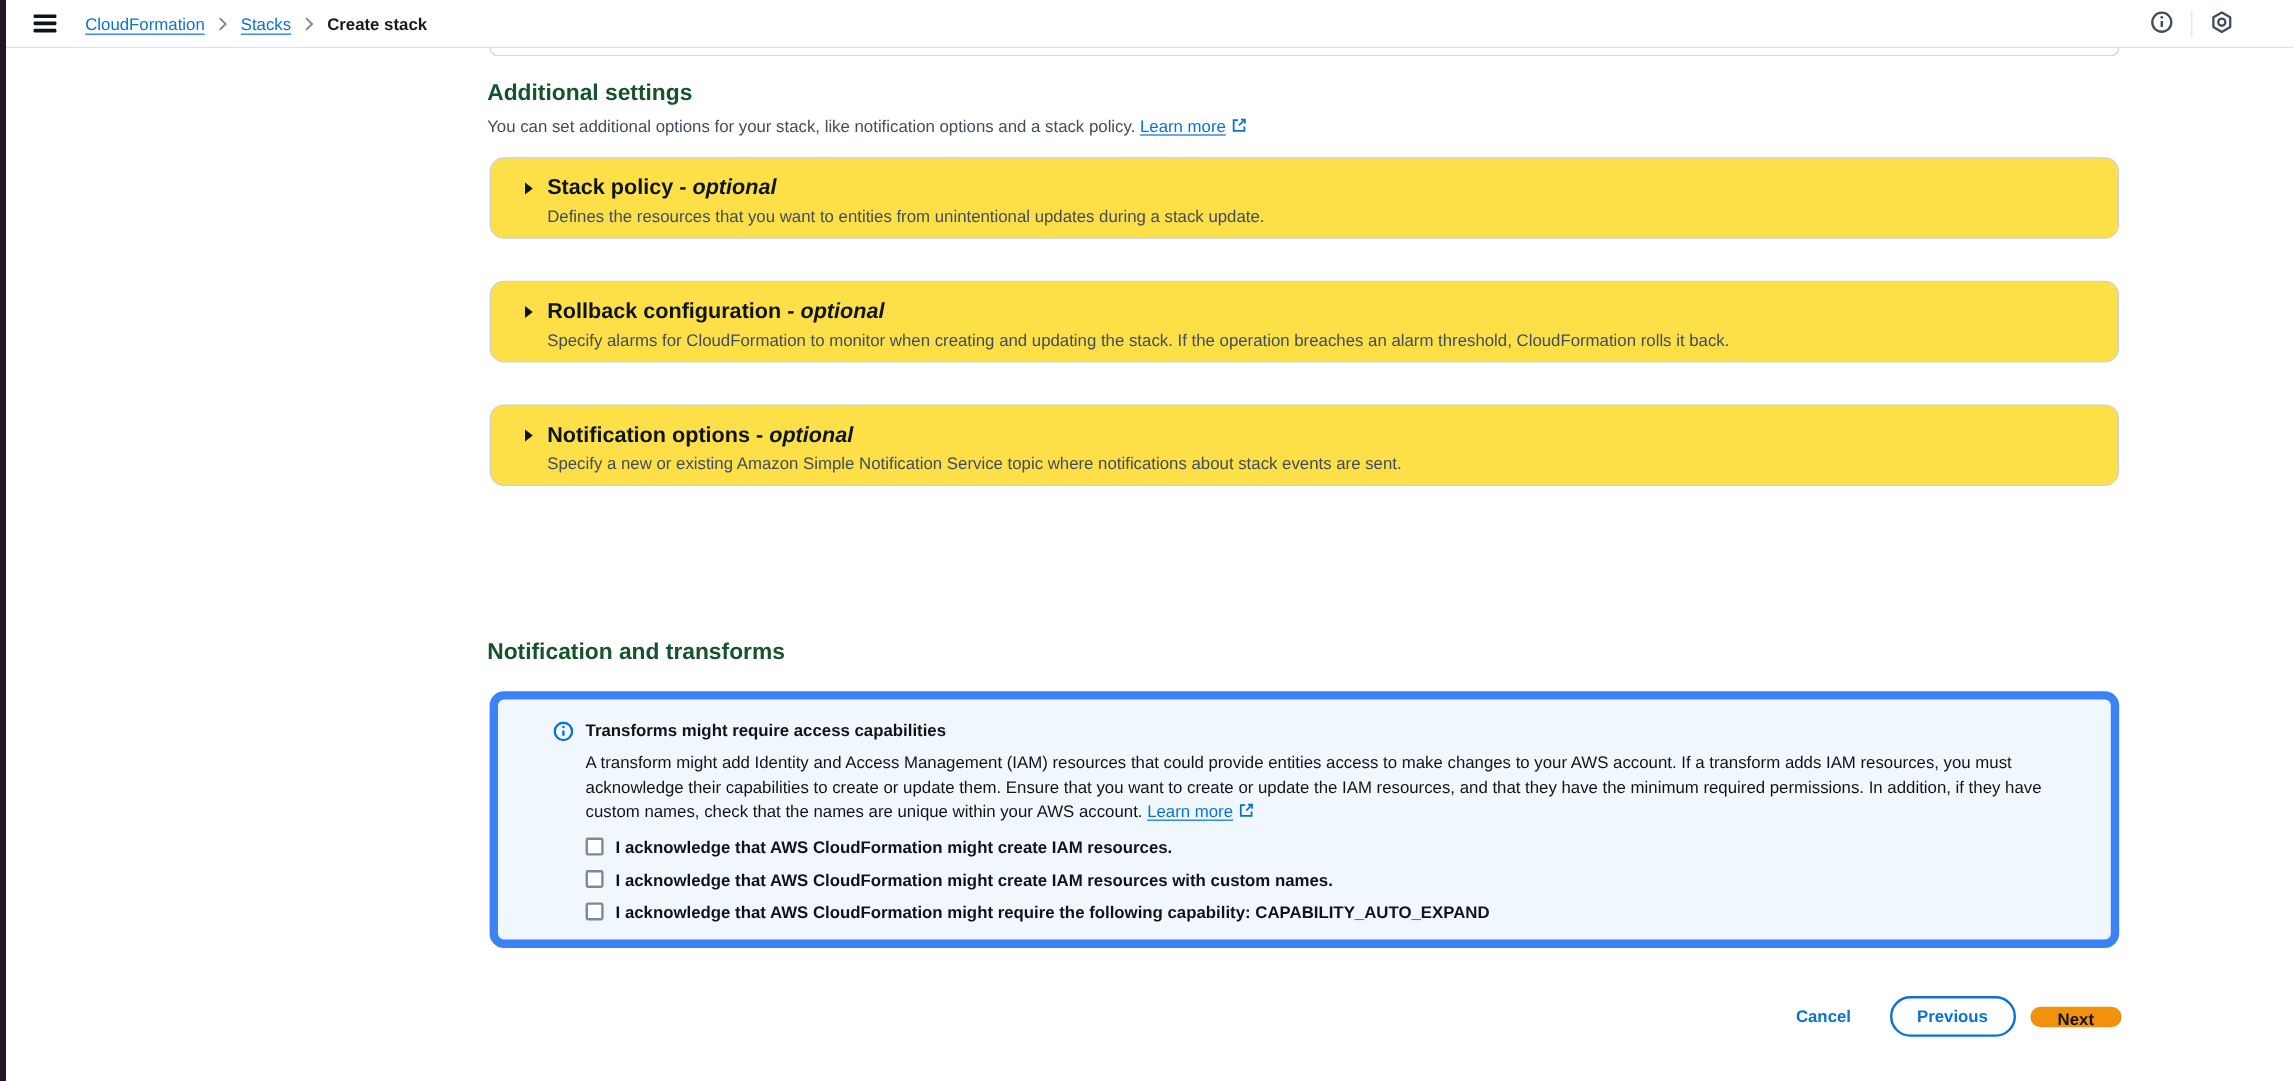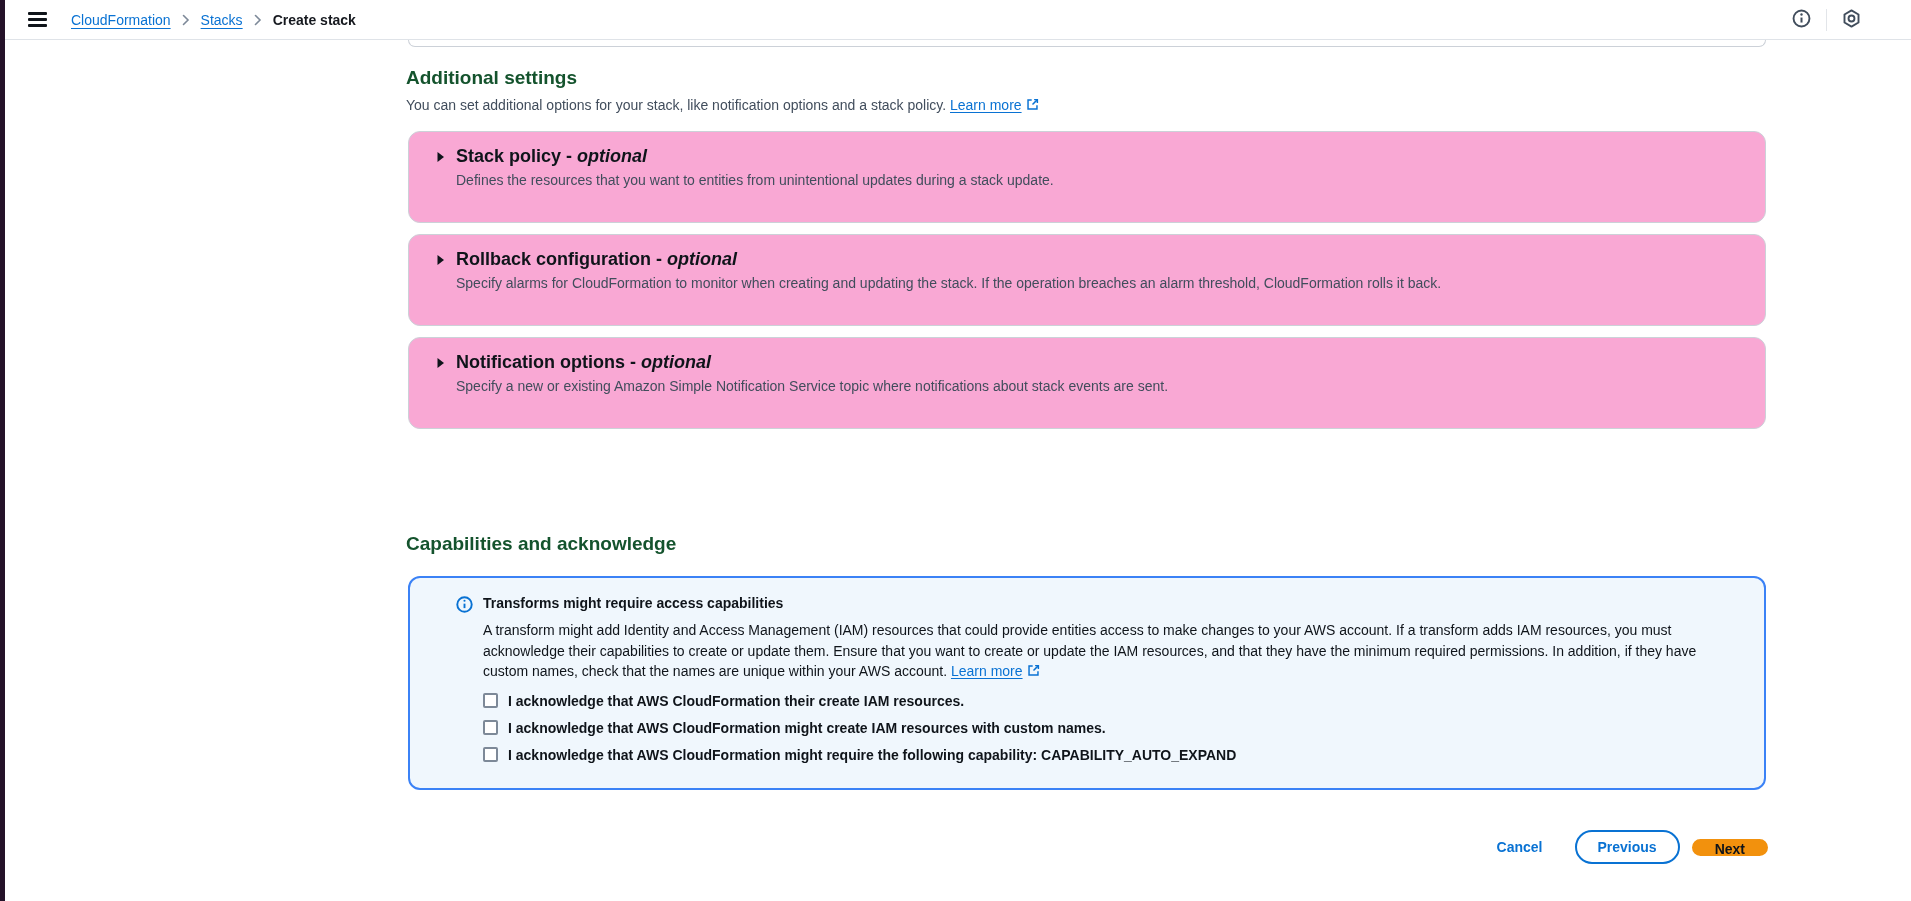--- a/index.html
+++ b/index.html
@@ -36,33 +36,33 @@
   .section-title { position:absolute; left:406px; margin:0; font-size:19px; font-weight:700; color:#14532d; }
   #additional-title { top:67px; }
   #capabilities-title { top:533px; }
   .section-desc { position:absolute; left:406px; top:97px; margin:0; font-size:14px; color:#414d5c; }
 
   .inline-link { color:#0972d3; text-decoration:underline; text-underline-offset:2px; cursor:pointer; white-space:nowrap; }
   .inline-link svg { margin-left:4px; vertical-align:-1px; }
 
   
   .panel {
-    position:absolute; left:408px; width:1358px; height:92px; background:#f9a8d4;
+    position:absolute; left:408px; width:1358px; height:68px; background:#fde047;
     border:1px solid #ccd1d8; border-radius:12px; box-sizing:border-box;
   }
   .p1 { top:131px; } .p2 { top:234px; } .p3 { top:337px; } .p4 { top:440px; }
   .panel-header { display:flex; align-items:center; gap:11px; padding:14px 0 0 27px; cursor:pointer; }
   .panel-title { font-size:18px; font-weight:700; color:#0f141a; }
   .panel-title i { font-style:italic; }
   .panel-desc { margin:5px 0 0 47px; font-size:14px; color:#414d5c; }
 
   
   .alert {
     position:absolute; left:408px; top:576px; width:1358px; height:214px;
-    background:#f0f7fd; border:2px solid #3b82f6; border-radius:12px; box-sizing:border-box;
+    background:#f0f7fd; border:7px solid #3b82f6; border-radius:12px; box-sizing:border-box;
     display:flex; gap:10px; padding:17px 24px 0 46px;
   }
   .alert-icon { flex:none; margin-top:1px; }
   .alert-title { font-size:14px; font-weight:700; color:#0f141a; margin:0 0 9px 0; }
   .alert-body { margin:0; font-size:14px; line-height:20.5px; color:#0f141a; max-width:1262px; }
   .cb-row { display:flex; align-items:center; gap:10px; margin-top:11px; cursor:pointer; }
   .cb-row.first { margin-top:11px; }
   .checkbox { width:15px; height:15px; flex:none; border:2px solid #7d8998; border-radius:2px; background:#ffffff; box-sizing:border-box; }
   .cb-label { font-size:14px; font-weight:700; color:#0f141a; }
 
@@ -160,21 +160,21 @@
     <div class="panel-header">
       <svg width="9" height="12" viewBox="0 0 9 12">
           <path d="M1.5 1l6.5 5-6.5 5z" fill="#0f141a"></path>
         </svg>
       <span class="panel-title"><span>Notification options -</span> <i>optional</i></span>
     </div>
     <p class="panel-desc">Specify a new or existing Amazon Simple Notification Service topic where notifications about stack events are sent.</p>
   </div>
 
 
-  <h2 class="section-title" id="capabilities-title">Capabilities and acknowledge</h2>
+  <h2 class="section-title" id="capabilities-title">Notification and transforms</h2>
 
   <div class="alert">
     <span class="alert-icon">
       <svg width="17" height="17" viewBox="0 0 16 16">
         <circle cx="8" cy="8" r="6.8" fill="none" stroke="#0972d3" stroke-width="1.8"></circle>
         <line x1="8" y1="7.2" x2="8" y2="11.4" stroke="#0972d3" stroke-width="1.8"></line>
         <circle cx="8" cy="4.5" r="1" fill="#0972d3"></circle>
       </svg>
     </span>
     <div class="alert-content">
@@ -182,21 +182,21 @@
       <p class="alert-body">
         <span>A transform might add Identity and Access Management (IAM) resources that could provide entities access to make changes to your AWS account. If a transform adds IAM resources, you must acknowledge their capabilities to create or update them. Ensure that you want to create or update the IAM resources, and that they have the minimum required permissions. In addition, if they have custom names, check that the names are unique within your AWS account.</span>
         <a class="inline-link"><span>Learn more</span><svg width="13" height="13" viewBox="0 0 16 16">
               <path d="M13.5 9v4.5h-11v-11H7" fill="none" stroke="#0972d3" stroke-width="1.8"></path>
               <path d="M10 2h4v4" fill="none" stroke="#0972d3" stroke-width="1.8"></path>
               <path d="M14 2L8 8" fill="none" stroke="#0972d3" stroke-width="1.8"></path>
             </svg></a>
       </p>
       <label class="cb-row first">
         <span class="checkbox"></span>
-        <span class="cb-label">I acknowledge that AWS CloudFormation their create IAM resources.</span>
+        <span class="cb-label">I acknowledge that AWS CloudFormation might create IAM resources.</span>
       </label>
       <label class="cb-row">
         <span class="checkbox"></span>
         <span class="cb-label">I acknowledge that AWS CloudFormation might create IAM resources with custom names.</span>
       </label>
       <label class="cb-row">
         <span class="checkbox"></span>
         <span class="cb-label">I acknowledge that AWS CloudFormation might require the following capability: CAPABILITY_AUTO_EXPAND</span>
       </label>
     </div>

